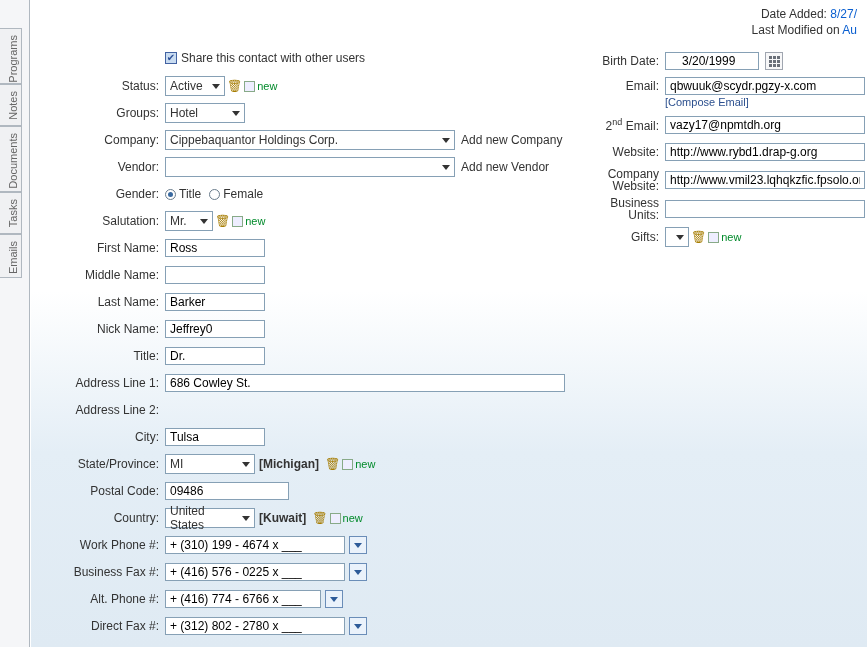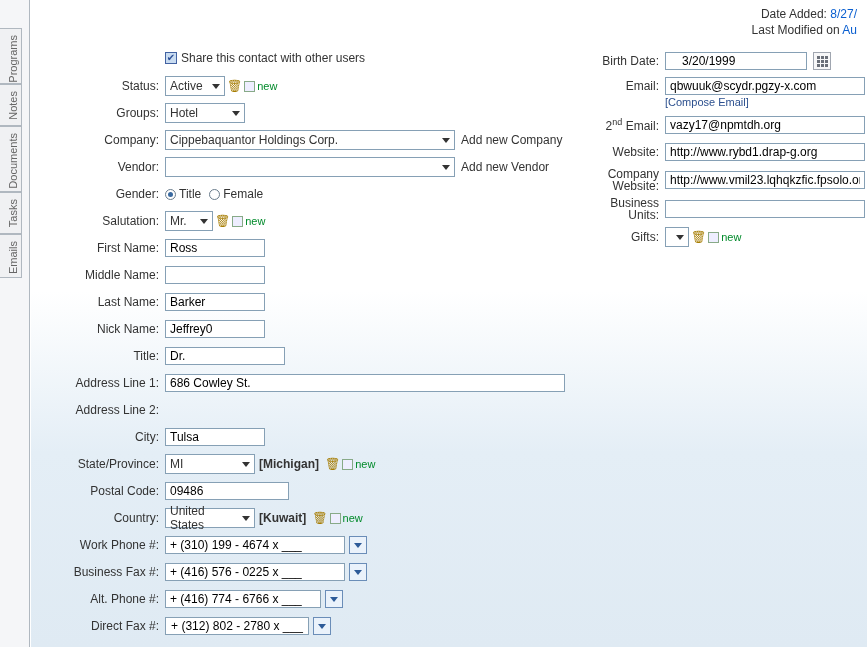--- a/index.html
+++ b/index.html
@@ -236,21 +236,21 @@
       <div class="row">
         <span class="lbl">Last Name:</span>
         <input type="text" class="txt" style="width: 100px;" value="Barker">
       </div>
       <div class="row">
         <span class="lbl">Nick Name:</span>
         <input type="text" class="txt" style="width: 100px;" value="Jeffrey0">
       </div>
       <div class="row">
         <span class="lbl">Title:</span>
-        <input type="text" class="txt" style="width: 120px;" value="Dr.">
+        <input type="text" class="txt" style="width: 100px;" value="Dr.">
       </div>
 
       <div class="row">
         <span class="lbl">Address Line 1:</span>
         <input type="text" class="txt" style="width: 400px;" value="686 Cowley St.">
       </div>
       <div class="row">
         <span class="lbl">Address Line 2:</span>
       </div>
       <div class="row">
@@ -292,29 +292,29 @@
         <input type="text" class="txt" style="width: 180px;" value="+ (416) 576 - 0225 x ___">
         <span class="phone-drop"></span>
       </div>
       <div class="row">
         <span class="lbl">Alt. Phone #:</span>
         <input type="text" class="txt" style="width: 156px;" value="+ (416) 774 - 6766 x ___">
         <span class="phone-drop"></span>
       </div>
       <div class="row">
         <span class="lbl">Direct Fax #:</span>
-        <input type="text" class="txt" style="width: 144px; text-align: center;" value="+ (312) 802 - 2780 x ___">
+        <input type="text" class="txt" style="width: 180px;" value="+ (312) 802 - 2780 x ___">
         <span class="phone-drop"></span>
       </div>
     </div>
 
     <div class="col-right">
       <div class="row">
         <span class="lbl">Birth Date:</span>
-        <input type="text" class="txt" style="width: 142px; padding-left: 16px;" value="3/20/1999">
+        <input type="text" class="txt" style="width: 94px; padding-left: 16px;" value="3/20/1999">
         <span class="cal-btn">
           <span class="grid-ic">
               <span></span>
               <span></span>
               <span></span>
               <span></span>
               <span></span>
               <span></span>
               <span></span>
               <span></span>

